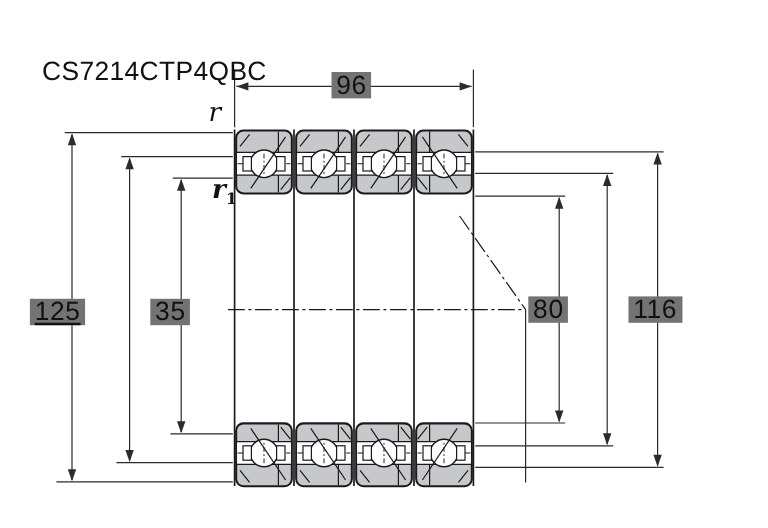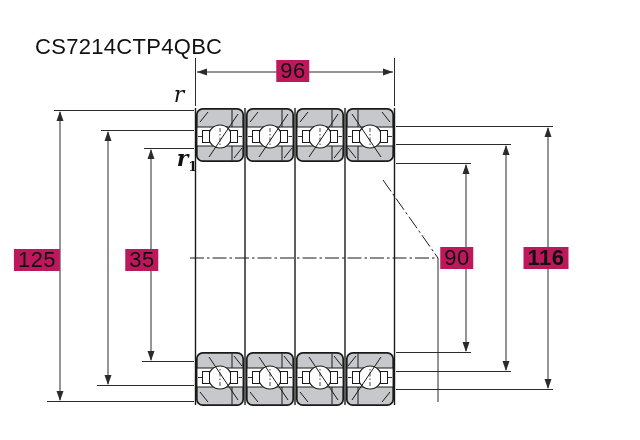--- a/index.html
+++ b/index.html
@@ -3,21 +3,21 @@
 <meta charset="utf-8">
 <style>
   html,body{margin:0;padding:0;background:#fff;}
   #stage{
     position:relative;width:640px;height:440px;background:#ffffff;overflow:hidden;
     font-family:"Liberation Sans",sans-serif;
   }
   #stage svg{position:absolute;left:0;top:0;}
   .lbl{
     position:absolute;transform:translate(-50%,-50%);
-    font-size:22px;color:#111;background:#be185d;padding:0 4px;line-height:1;
+    font-size:22px;color:#111;background:#737373;padding:0 4px;line-height:1;
     white-space:nowrap;letter-spacing:0.5px;
   }
   .title{
     position:absolute;font-size:22px;font-weight:500;color:#111;
     letter-spacing:0.3px;line-height:1;
   }
   .rlbl{
     position:absolute;transform:translate(-50%,-50%);
     font-family:"DejaVu Serif",serif;font-style:italic;font-size:22px;color:#111;
     line-height:1;
@@ -129,29 +129,29 @@
     </g>
     <g>
       <line class="dim" x1="396" y1="126.5" x2="553" y2="126.5"></line>
       <line class="dim" x1="396" y1="389.5" x2="553" y2="389.5"></line>
       <line class="dim" x1="548" y1="128" x2="548" y2="388"></line>
       <use href="#arr" class="arr" transform="translate(548,127)"></use>
       <use href="#arr" class="arr" transform="translate(548,389) rotate(180)"></use>
     </g>
   </svg>
 
-  <div class="title" style="left:35px;top:36px;">CS7214CTP4QBC</div>
+  <div class="title" style="left:35px;top:49px;">CS7214CTP4QBC</div>
 
   <div class="lbl" style="left:293px;top:71px;">96</div>
 
-  <div class="lbl" style="left:37px;top:260px;">125</div>
+  <div class="lbl" style="left:48px;top:260px;text-decoration:underline;">125</div>
 
   <div class="lbl" style="left:142px;top:260px;">35</div>
 
-  <div class="lbl" style="left:457px;top:258px;">90</div>
+  <div class="lbl" style="left:457px;top:258px;">80</div>
 
-  <div class="lbl" style="left:546px;top:258px;font-weight:bold;">116</div>
+  <div class="lbl" style="left:546px;top:258px;">116</div>
 
   <div class="rlbl" style="left:179px;top:95px;">r</div>
 
   <div class="rlbl" style="left:187px;top:160px;font-weight:bold;"><span>r</span><sub>1</sub></div>
 
 </div>
 
 </body></html>

